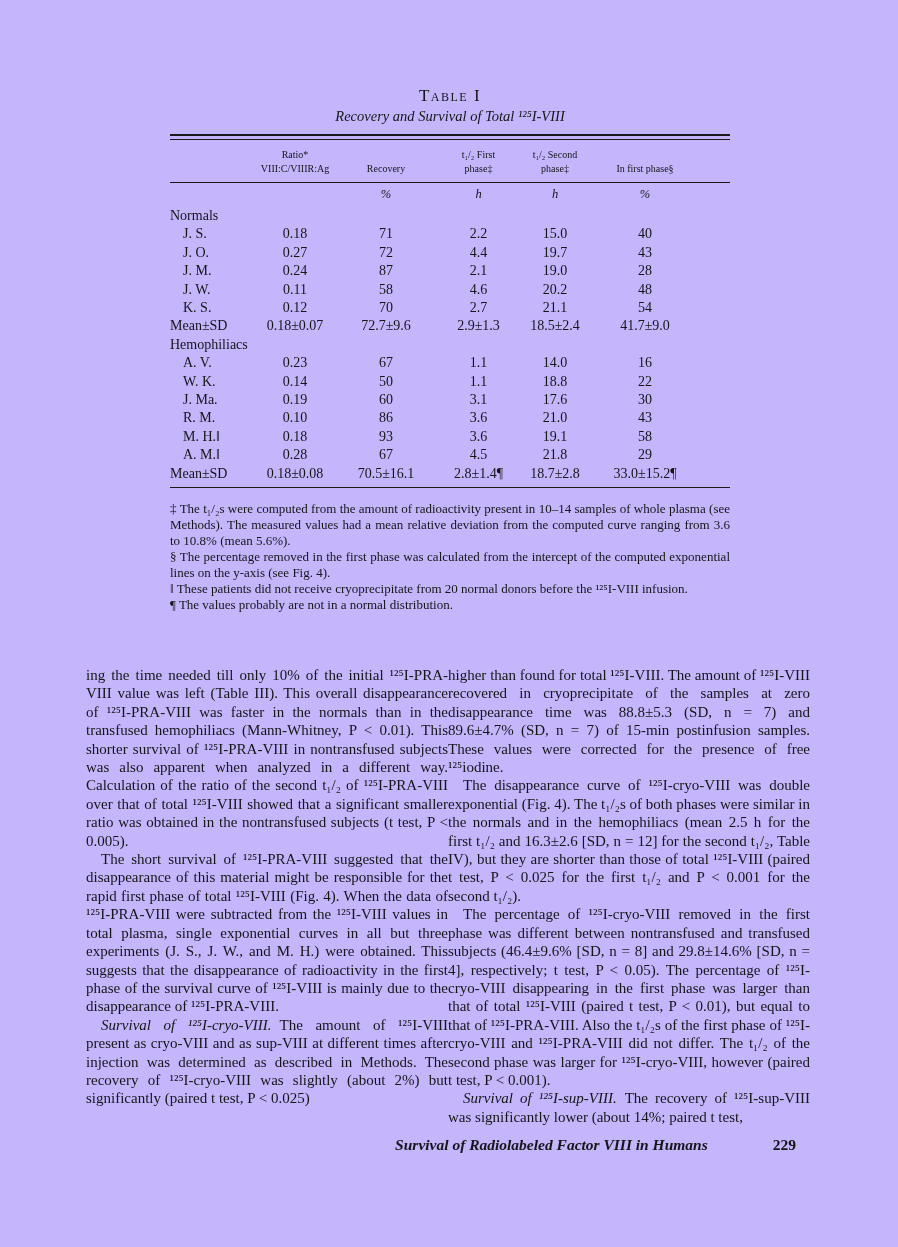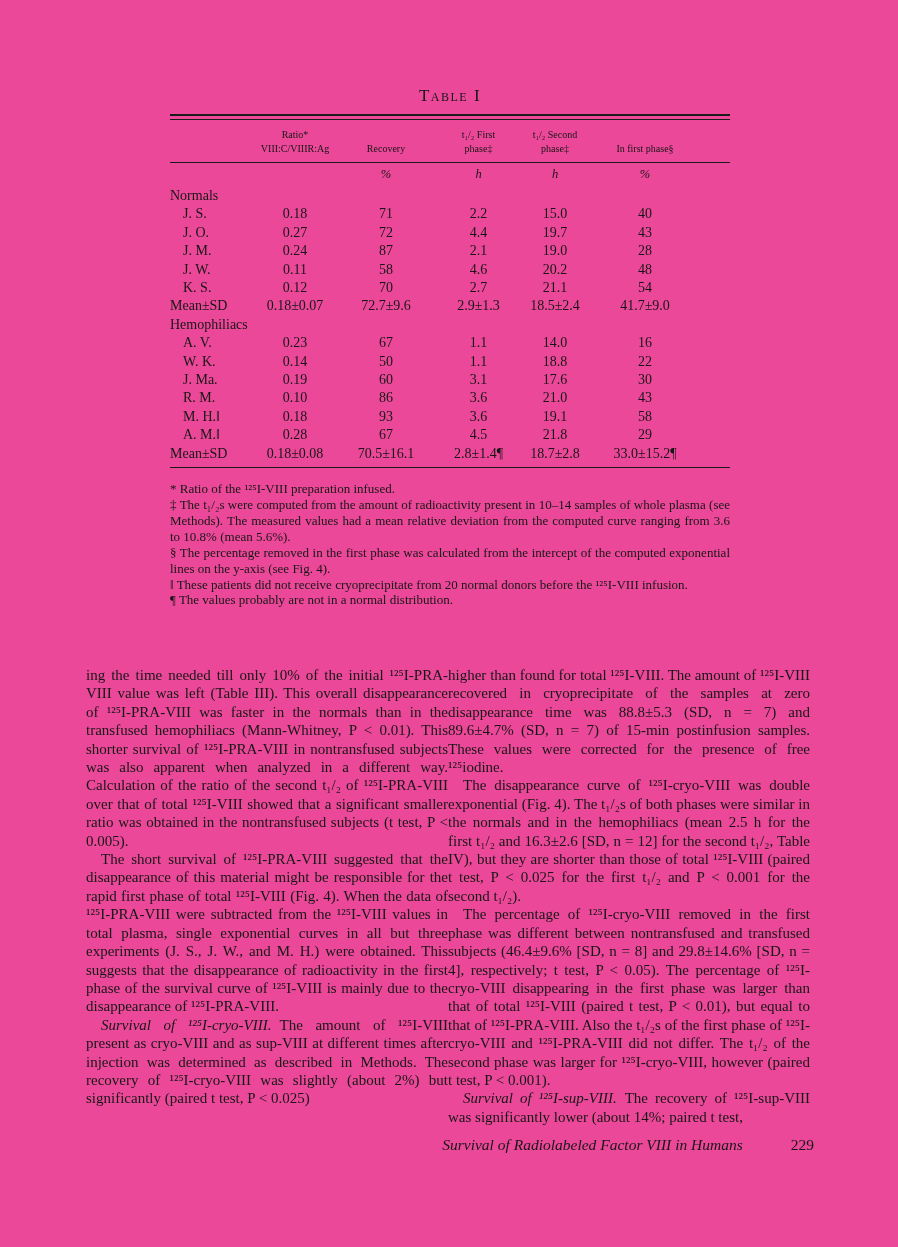--- a/index.html
+++ b/index.html
@@ -1,19 +1,19 @@
 <!DOCTYPE html>
 <html><head>
 <meta charset="utf-8">
 <style>
   html,body{margin:0;padding:0;background:#ffffff;}
   .page{
     position:relative;
     width:898px;height:1247px;
-    background:#ec4899;
+    background:#c4b5fd;
     color:#161616;
     font-family:"Liberation Serif","DejaVu Serif",serif;
     overflow:hidden;
   }
   
   .table-block{position:absolute;left:170px;top:86px;width:560px;}
   .t-title{
     text-align:center;font-variant:small-caps;letter-spacing:1.5px;
     font-size:17px;line-height:20px;
   }
@@ -45,33 +45,34 @@
   .body-cols{
     position:absolute;left:86px;top:666px;width:724px;
     display:flex;
   }
   .col{flex:1 1 0;font-size:15px;line-height:18.4px;text-align:justify;}
   .col p{margin:0;}
   .col p.indent{text-indent:15px;}
   .lead{font-style:italic;margin-right:8px;}
   
   .footer{
-    position:absolute;left:90px;top:1136px;width:724px;
-    display:flex;justify-content:flex-end;align-items:baseline;gap:16px;
+    position:absolute;left:72px;top:1136px;width:724px;
+    display:flex;justify-content:flex-end;align-items:baseline;gap:33px;font-weight:bold;
   }
   .footer .running-title{font-style:italic;font-size:15.5px;}
   .footer .page-num{font-size:15.5px;margin-left:32px;}
 </style>
 </head>
 <body>
 
 <div class="page">
 
   <section class="table-block">
     <div class="t-title">Table I</div>
+    <div class="t-subtitle">Recovery and Survival of Total ¹²⁵I-VIII</div>
 
     <div class="tbl">
       <div class="rule-double"></div>
 
       <div class="trow head-row">
         <div class="cell"></div>
         <div class="cell">
           <span>Ratio*</span>
           <span>VIII:C/VIIIR:Ag</span>
         </div>
@@ -239,21 +240,20 @@
           <div class="cell">18.7±2.8</div>
           <div class="cell">33.0±15.2¶</div>
         </div>
 
       </div>
 
       <div class="rule-bottom"></div>
     </div>
 
     <div class="t-footnotes">
-      <p>* Ratio of the ¹²⁵I-VIII preparation infused.</p>
       <p>‡ The t₁/₂s were computed from the amount of radioactivity present in 10–14 samples of whole plasma (see Methods). The measured values had a mean relative deviation from the computed curve ranging from 3.6 to 10.8% (mean 5.6%).</p>
       <p>§ The percentage removed in the first phase was calculated from the intercept of the computed exponential lines on the y-axis (see Fig. 4).</p>
       <p>‖ These patients did not receive cryoprecipitate from 20 normal donors before the ¹²⁵I-VIII infusion.</p>
       <p>¶ The values probably are not in a normal distribution.</p>
     </div>
   </section>
 
   <section class="body-cols">
     <div class="col">
       <p>ing the time needed till only 10% of the initial ¹²⁵I-PRA-VIII value was left (Table III). This overall disappearance of ¹²⁵I-PRA-VIII was faster in the normals than in the transfused hemophiliacs (Mann-Whitney, P &lt; 0.01). This shorter survival of ¹²⁵I-PRA-VIII in nontransfused subjects was also apparent when analyzed in a different way. Calculation of the ratio of the second t₁/₂ of ¹²⁵I-PRA-VIII over that of total ¹²⁵I-VIII showed that a significant smaller ratio was obtained in the nontransfused subjects (t test, P &lt; 0.005).</p>

